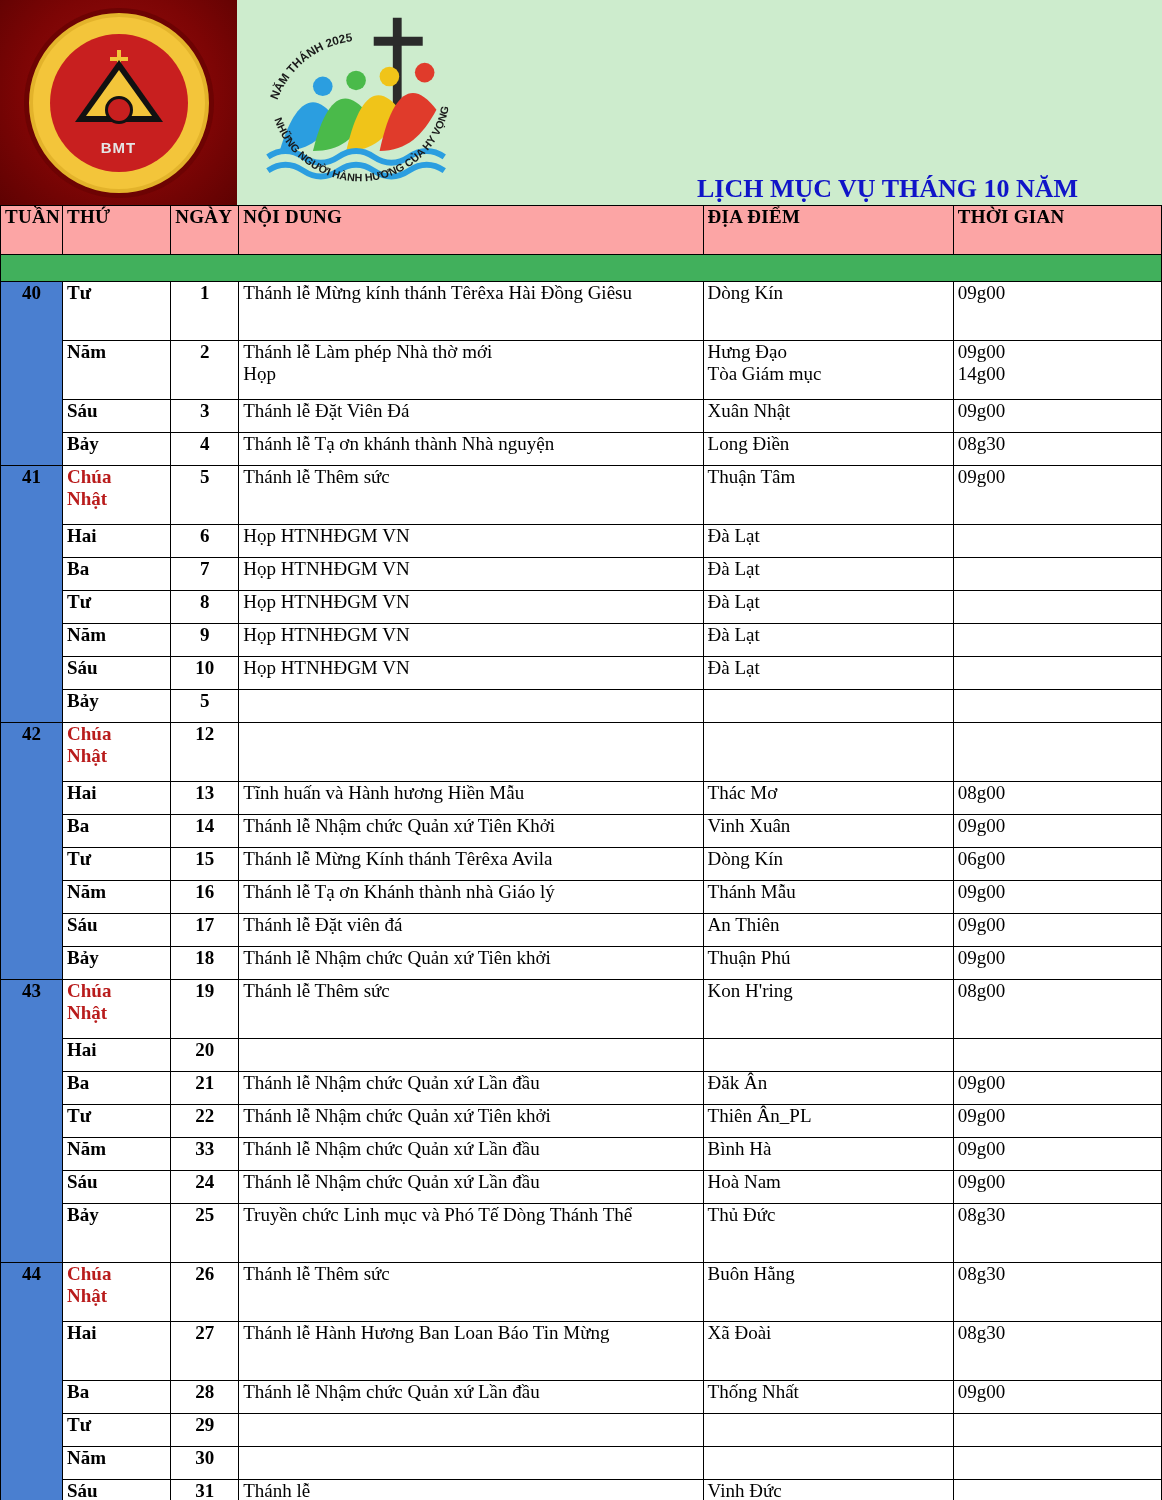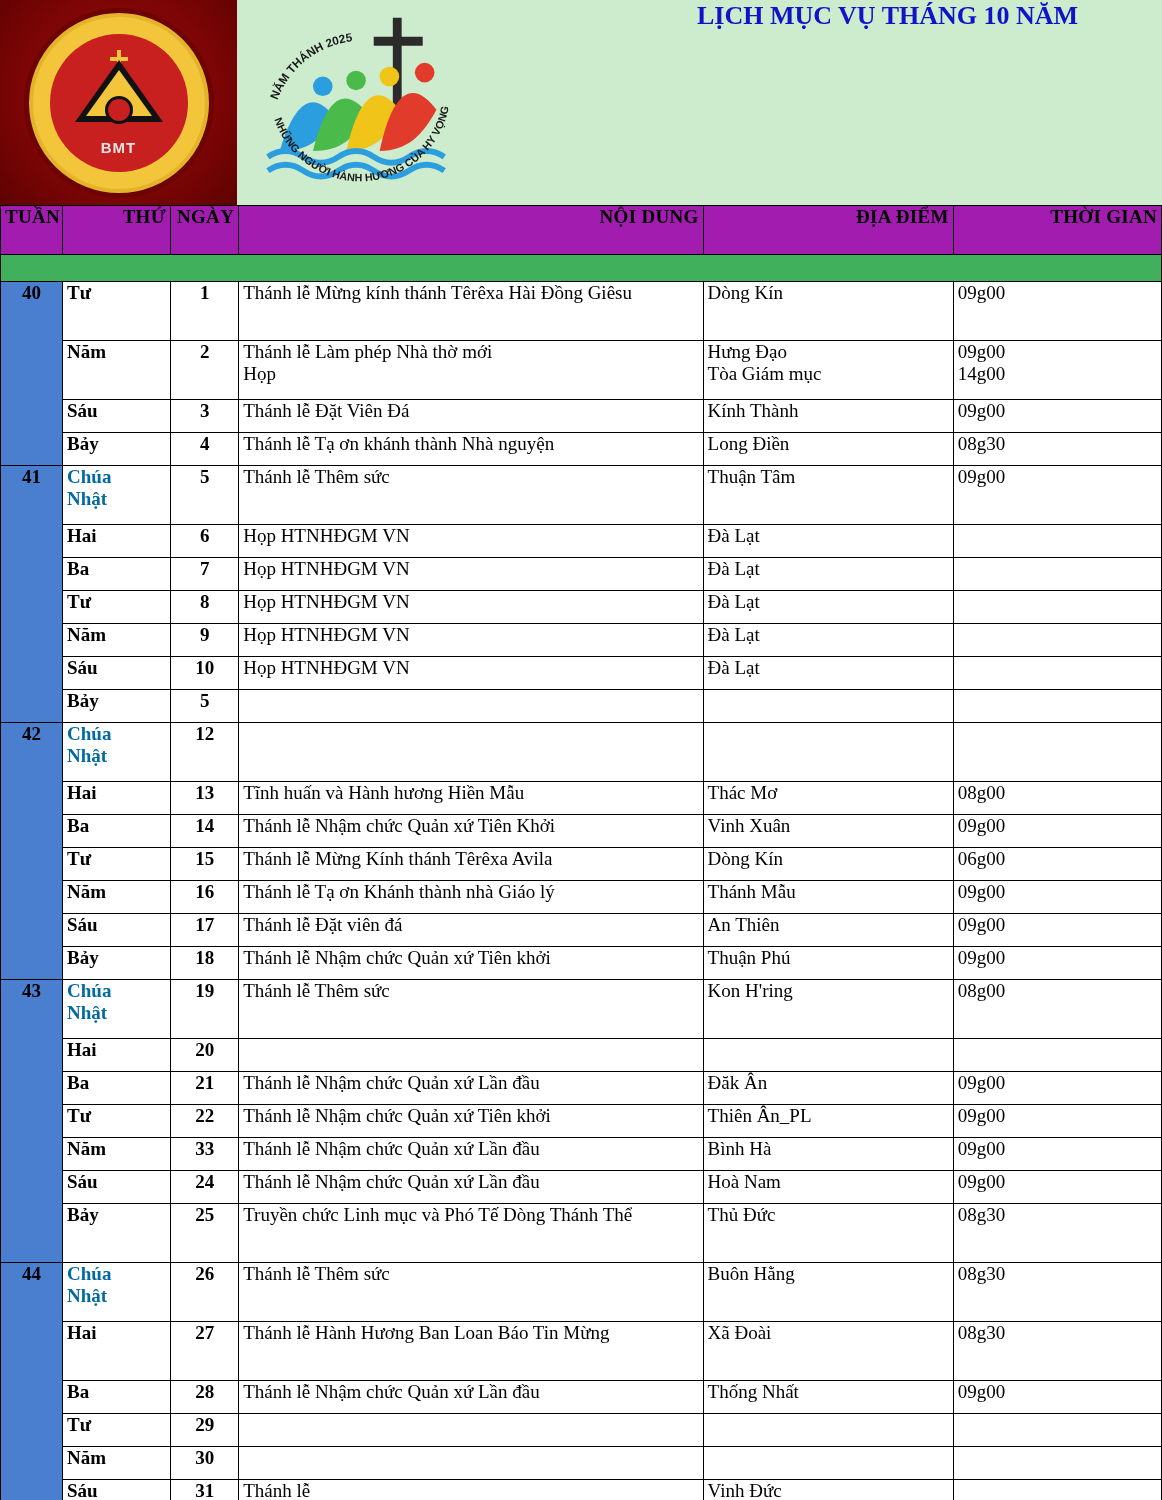--- a/index.html
+++ b/index.html
@@ -141,21 +141,21 @@
   .jub-circle-text {
     position: absolute;
     left: 0; top: 4px;
     width: 218px; height: 196px;
   }
 
   .title-cell {
     flex: 1 1 auto;
     background: #cdeccd;
     display: flex;
-    align-items: flex-start;
+    align-items: flex-end;
     padding-left: 12px;
   }
   .title-text {
     color: #1014c8;
     font-weight: bold;
     font-size: 26px;
     line-height: 1.22;
     font-family: "Liberation Serif", serif;
   }
   .title-text div { white-space: nowrap; }
@@ -167,24 +167,24 @@
     table-layout: fixed;
   }
   table.sched td, table.sched th {
     border: 1px solid #000;
     padding: 0 4px;
     font-size: 19px;
     vertical-align: top;
     line-height: 1.18;
   }
   thead th {
-    background: #a21caf;
+    background: #fca5a5;
     color: #000;
     font-weight: bold;
-    text-align: right;
+    text-align: left;
     font-size: 18px;
     height: 48px;
     vertical-align: middle;
     letter-spacing: .3px;
   }
   .col-tuan   { width: 62px; }
   .col-thu    { width: 108px; }
   .col-ngay   { width: 68px; }
   .col-noidung{ width: 464px; }
   .col-diadiem{ width: 250px; }
@@ -206,21 +206,21 @@
     vertical-align: middle;
     margin-top: 44px;
   }
   td.thu {
     font-weight: bold;
     font-size: 19px;
     padding-left: 7px;
     vertical-align: middle;
   }
   td.thu.sunday {
-    color: #0369a1;
+    color: #b91c1c;
     font-family: Liberation Serif, serif;
   }
   td.ngay {
     text-align: center;
     font-weight: bold;
     font-size: 19px;
     vertical-align: middle;
   }
   td.noidung {
     padding-left: 7px;
@@ -326,21 +326,21 @@
           <td class="thu">Năm</td>
           <td class="ngay">2</td>
           <td class="noidung">Thánh lễ Làm phép Nhà thờ mới<br>Họp</td>
           <td class="diadiem">Hưng Đạo<br>Tòa Giám mục</td>
           <td class="thoigian">09g00<br>14g00</td>
         </tr>
         <tr class="r-normal">
           <td class="thu">Sáu</td>
           <td class="ngay">3</td>
           <td class="noidung">Thánh lễ Đặt Viên Đá</td>
-          <td class="diadiem">Kính Thành</td>
+          <td class="diadiem">Xuân Nhật</td>
           <td class="thoigian">09g00</td>
         </tr>
         <tr class="r-normal">
           <td class="thu">Bảy</td>
           <td class="ngay">4</td>
           <td class="noidung">Thánh lễ Tạ ơn khánh thành Nhà nguyện</td>
           <td class="diadiem">Long Điền</td>
           <td class="thoigian">08g30</td>
         </tr>
         <tr class="r-tall">

